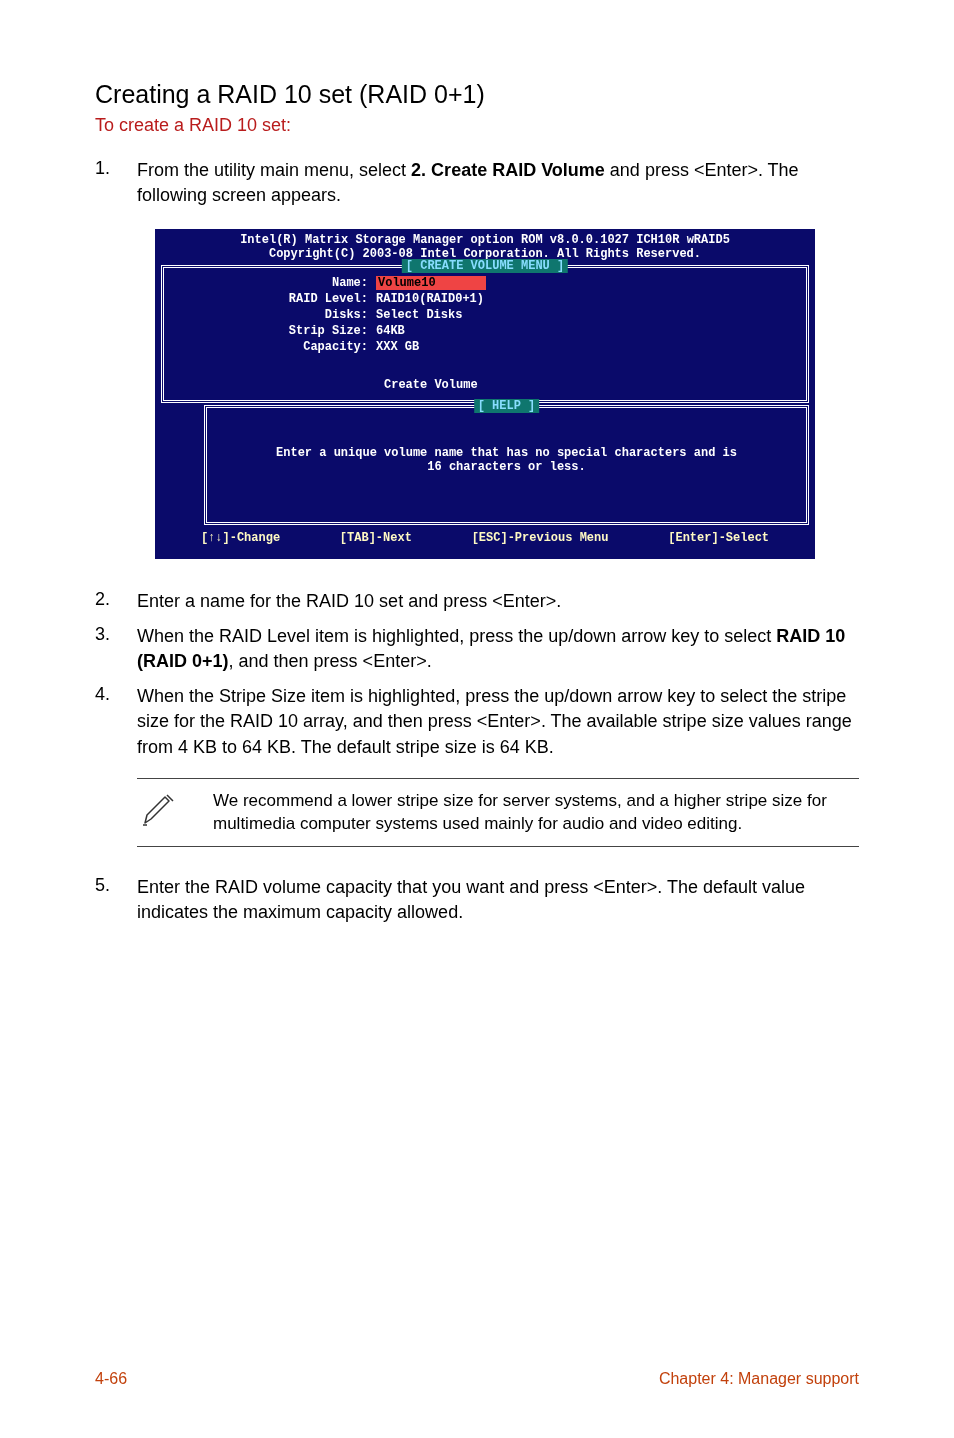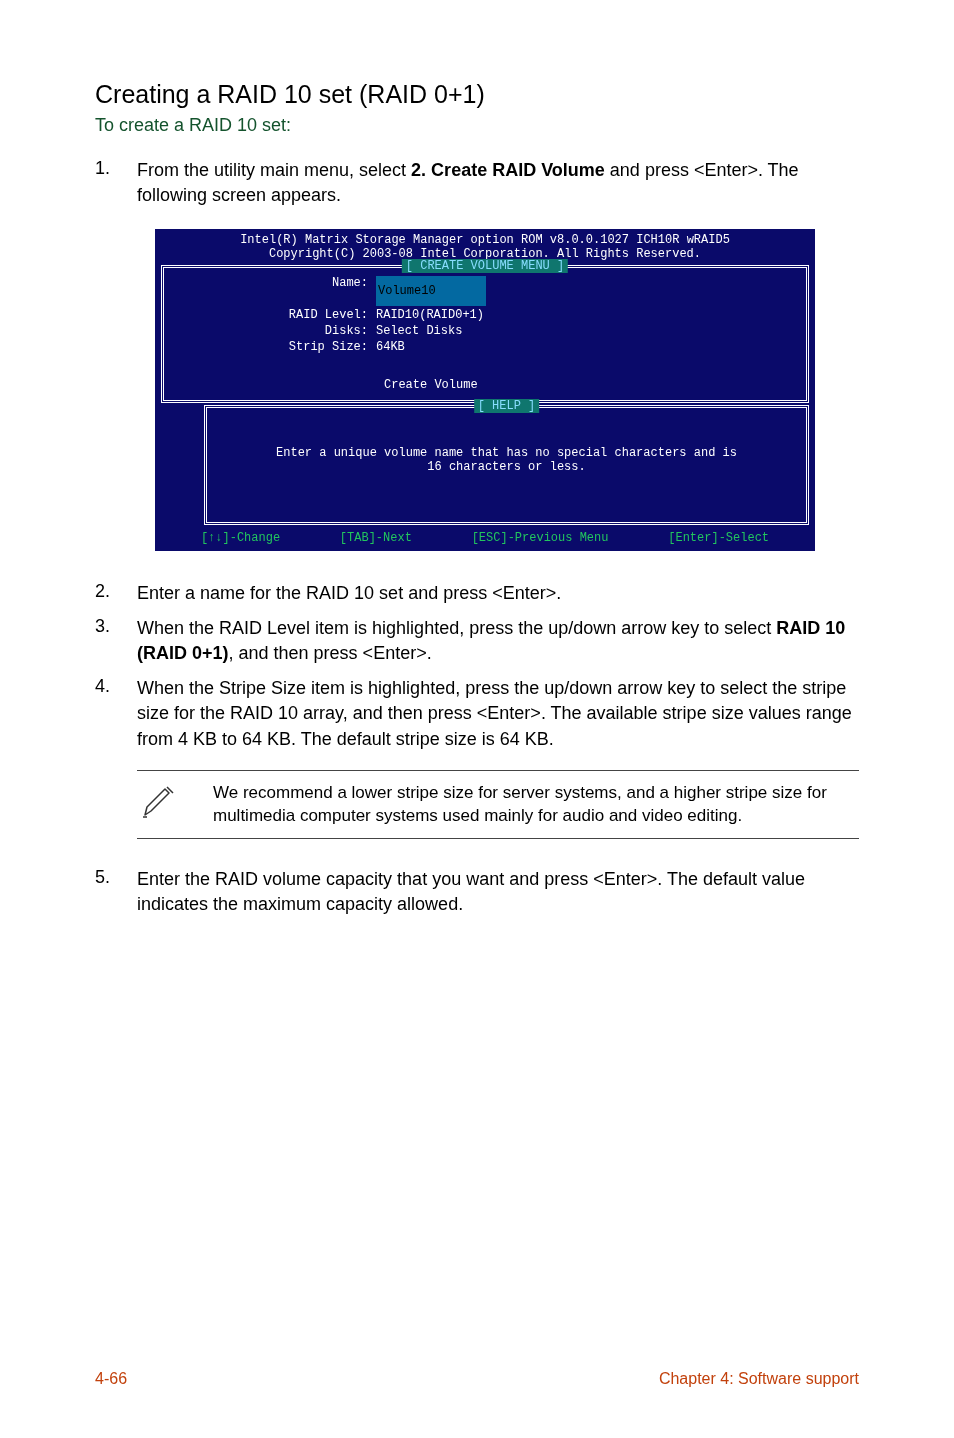--- a/index.html
+++ b/index.html
@@ -12,21 +12,21 @@
       position: relative;
     }
     h2 {
       font-size: 25px;
       font-weight: normal;
       margin-bottom: 4px;
     }
     .body-text {
       font-size: 18px;
       line-height: 1.4;
-      color: #14532d;
+      color: #b91c1c;
     }
     .intro { margin-bottom: 20px; }
     ol.main-list {
       list-style: none;
       margin-left: 0;
     }
     ol.main-list > li {
       display: flex;
       margin-bottom: 10px;
     }
@@ -41,21 +41,21 @@
     }
     .content b { font-weight: bold; }
 
     
     .bios {
       width: 660px;
       margin: 20px 0 30px 60px;
       background: #0a0a6a;
       font-family: "Courier New", monospace;
       font-size: 12px;
-      font-weight: normal;
+      font-weight: bold;
       color: #fff;
       padding: 4px 6px 0 6px;
     }
     .bios .topline { text-align: center; }
     .bios .copyright { text-align: center; margin-bottom: 4px; }
     .frame {
       border: 3px double #fff;
       padding: 8px 12px;
       position: relative;
       margin-bottom: 2px;
@@ -67,34 +67,34 @@
       transform: translateX(-50%);
       background: #0f766e;
       color: #8df;
       padding: 0 4px;
       white-space: nowrap;
     }
     .kv { display: flex; margin-bottom: 2px; }
     .kv .k { width: 200px; text-align: right; padding-right: 8px; }
     .kv .v { flex: 1; }
     .vol-input {
-      background: #0369a1;
+      background: #ef4444;
       color: #000;
-      padding: 8px 2px;
+      padding: 0 2px;
       display: inline-block;
       min-width: 110px;
     }
     .create-line { margin-top: 24px; margin-left: 208px; }
     .help-frame { min-height: 120px; margin-left: 43px; }
     .help-text { text-align: center; margin-top: 30px; }
     .footer-bar {
       display: flex;
       justify-content: space-around;
-      color: #22c55e;
-      padding: 4px 10px 6px 10px;
+      color: #fef9c3;
+      padding: 4px 10px 14px 10px;
     }
     .footer-bar span { white-space: nowrap; }
 
     
     .note {
       display: flex;
       align-items: flex-start;
       border-top: 1px solid #444;
       border-bottom: 1px solid #444;
       margin: 18px 0 28px 42px;
@@ -154,20 +154,24 @@
       <span class="k">RAID Level:</span>
       <span class="v">RAID10(RAID0+1)</span>
     </div>
     <div class="kv">
       <span class="k">Disks:</span>
       <span class="v">Select Disks</span>
     </div>
     <div class="kv">
       <span class="k">Strip Size:</span>
       <span class="v">64KB</span>
+    </div>
+    <div class="kv">
+      <span class="k">Capacity:</span>
+      <span class="v">XXX   GB</span>
     </div>
     <div class="create-line">Create Volume</div>
   </div>
 
   <div class="frame help-frame">
     <span class="legend">[ HELP ]</span>
     <div class="help-text">
       <div>Enter a unique volume name that has no special characters and is</div>
       <div>16 characters or less.</div>
     </div>
@@ -210,14 +214,14 @@
 
 <ol class="main-list">
   <li>
     <span class="num">5.</span>
     <span class="content">Enter the RAID volume capacity that you want and press &lt;Enter&gt;. The default value indicates the maximum capacity allowed.</span>
   </li>
 </ol>
 
 <div class="page-footer">
   <span>4-66</span>
-  <span>Chapter 4: Software support</span>
+  <span>Chapter 4: Manager support</span>
 </div>
 
 </body></html>

